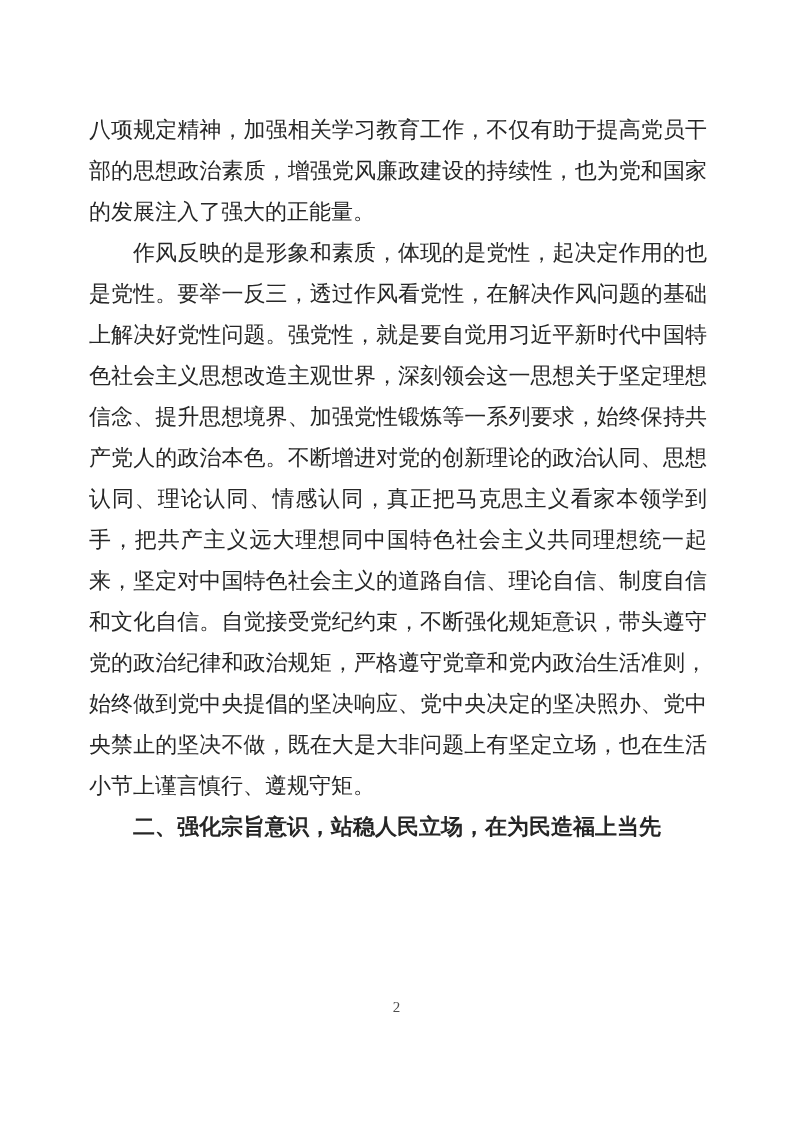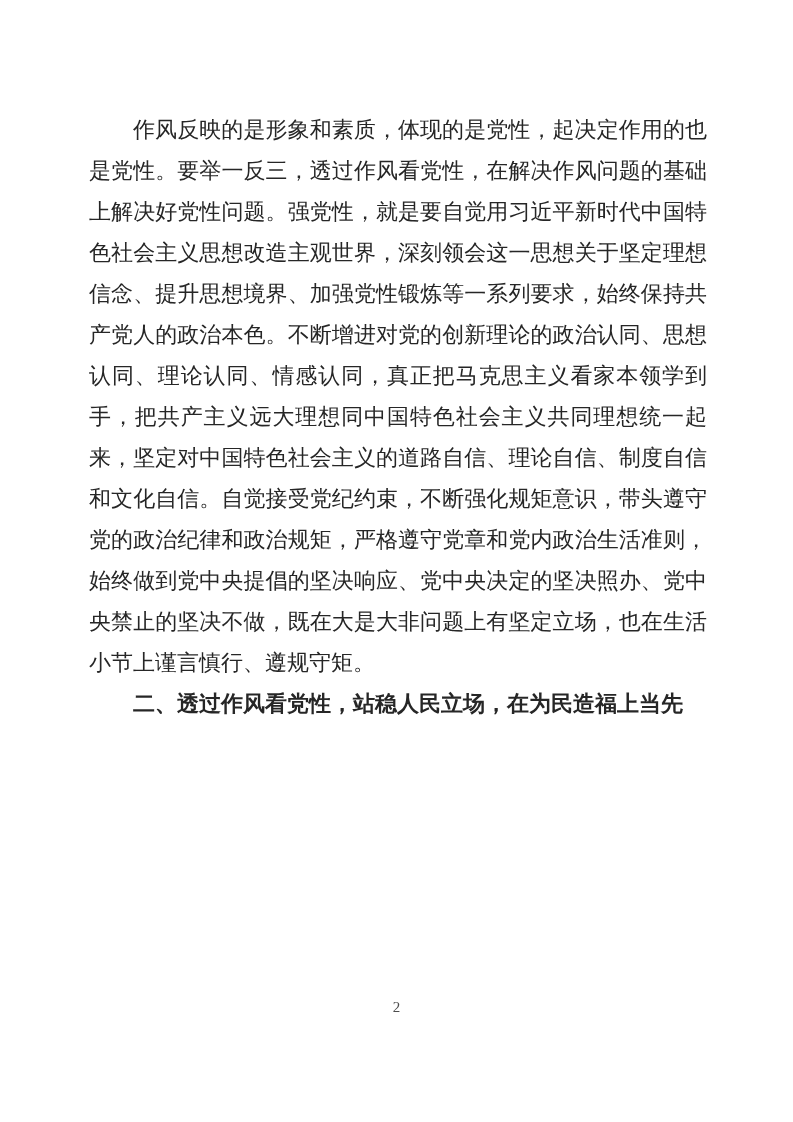--- a/index.html
+++ b/index.html
@@ -55,17 +55,18 @@
     line-height: 20px;
     color: #4d4d4d;
     font-family: "Liberation Serif", "DejaVu Serif", serif;
   }
 </style>
 </head>
 <body>
 
 <div class="page">
   <div class="content">
+    <p class="para continuation">八项规定精神，加强相关学习教育工作，不仅有助于提高党员干部的思想政治素质，增强党风廉政建设的持续性，也为党和国家的发展注入了强大的正能量。</p>
     <p class="para">作风反映的是形象和素质，体现的是党性，起决定作用的也是党性。要举一反三，透过作风看党性，在解决作风问题的基础上解决好党性问题。强党性，就是要自觉用习近平新时代中国特色社会主义思想改造主观世界，深刻领会这一思想关于坚定理想信念、提升思想境界、加强党性锻炼等一系列要求，始终保持共产党人的政治本色。不断增进对党的创新理论的政治认同、思想认同、理论认同、情感认同，真正把马克思主义看家本领学到手，把共产主义远大理想同中国特色社会主义共同理想统一起来，坚定对中国特色社会主义的道路自信、理论自信、制度自信和文化自信。自觉接受党纪约束，不断强化规矩意识，带头遵守党的政治纪律和政治规矩，严格遵守党章和党内政治生活准则，始终做到党中央提倡的坚决响应、党中央决定的坚决照办、党中央禁止的坚决不做，既在大是大非问题上有坚定立场，也在生活小节上谨言慎行、遵规守矩。</p>
-    <h2 class="heading">二、透过作风看党性，站稳人民立场，在为民造福上当先</h2>
+    <h2 class="heading">二、强化宗旨意识，站稳人民立场，在为民造福上当先</h2>
   </div>
   <div class="page-number">2</div>
 </div>
 
 </body></html>

